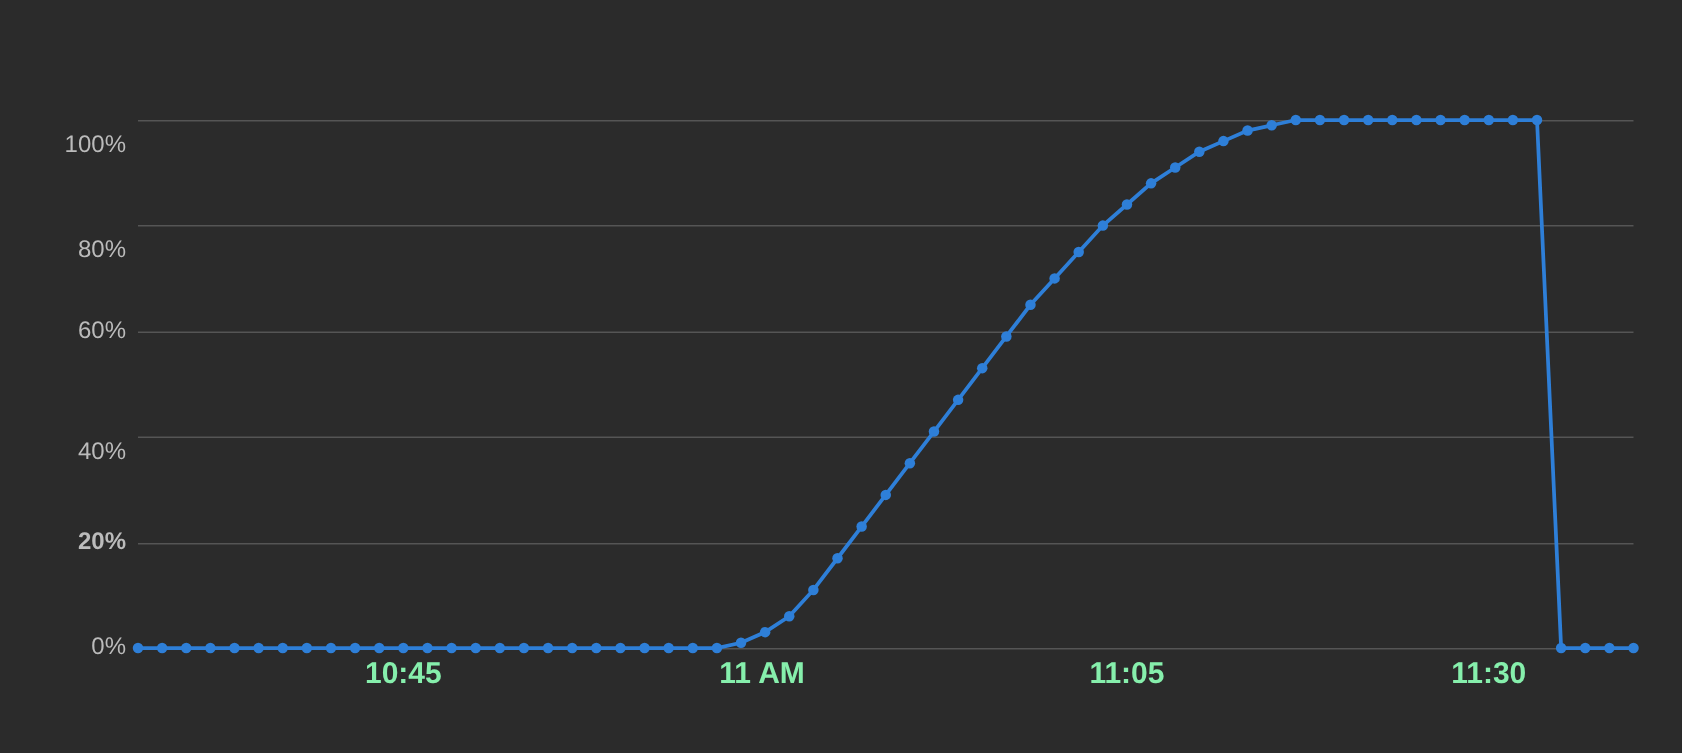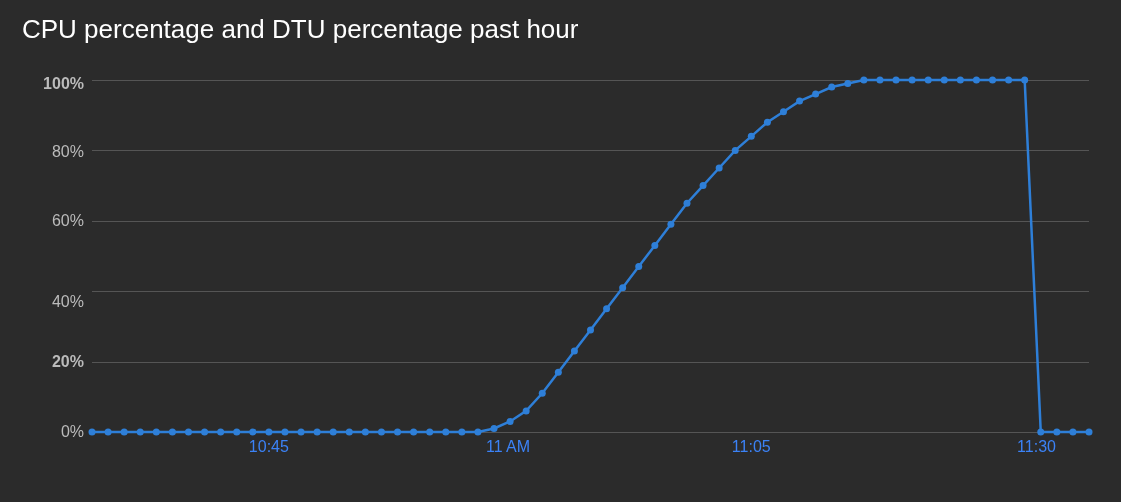--- a/index.html
+++ b/index.html
@@ -50,24 +50,25 @@
     transform: translateY(-50%);
     color: #bbb;
     font-size: 16px;
     padding-right: 8px;
     white-space: nowrap;
   }
   .xtick {
     position: absolute;
     top: 100%;
     transform: translateX(-50%);
-    color: #3b82f6;
-    font-size: 16px;
+    color: #86efac;
+    font-size: 20px;
     padding-top: 6px;
     white-space: nowrap;
+    font-weight: bold;
   }
   svg.series {
     position: absolute;
     left: 0;
     top: 0;
     width: 100%;
     height: 100%;
     overflow: visible;
   }
   .line-path {
@@ -77,40 +78,39 @@
   }
   .pt {
     fill: #2e7fd8;
     stroke: none;
   }
 </style>
 </head>
 <body>
 
 <div class="panel">
-  <div class="title">CPU percentage and DTU percentage past hour</div>
 
   <div class="chart-area">
     <div class="plot" id="plot">
         <div class="gridline" style="top: 352px;"></div>
         <div class="ytick" style="top: 352px;">0%</div>
         <div class="gridline" style="top: 281.6px;"></div>
         <div class="ytick" style="top: 281.6px; font-weight: bold;">20%</div>
         <div class="gridline" style="top: 211.2px;"></div>
         <div class="ytick" style="top: 211.2px; margin-top: 11px;">40%</div>
         <div class="gridline" style="top: 140.8px;"></div>
         <div class="ytick" style="top: 140.8px; margin-left: 38px;">60%</div>
         <div class="gridline" style="top: 70.4px;"></div>
-        <div class="ytick" style="top: 72px;">80%</div>
+        <div class="ytick" style="top: 87px;">80%</div>
         <div class="gridline" style="top: 0px;"></div>
-        <div class="ytick" style="top: 4px; font-weight: bold;">100%</div>
+        <div class="ytick" style="top: 17px;">100%</div>
         <div class="xtick" style="left: 176.887px;">10:45</div>
         <div class="xtick" style="left: 416px;">11 AM</div>
         <div class="xtick" style="left: 659.306px;">11:05</div>
-        <div class="xtick" style="left: 900.516px; margin-left: 44px;">11:30</div>
+        <div class="xtick" style="left: 900.516px;">11:30</div>
         <svg class="series">
           <path d="M0.00 352.00 L16.08 352.00 L32.16 352.00 L48.24 352.00 L64.32 352.00 L80.40 352.00 L96.48 352.00 L112.56 352.00 L128.65 352.00 L144.73 352.00 L160.81 352.00 L176.89 352.00 L192.97 352.00 L209.05 352.00 L225.13 352.00 L241.21 352.00 L257.29 352.00 L273.37 352.00 L289.45 352.00 L305.53 352.00 L321.61 352.00 L337.69 352.00 L353.77 352.00 L369.85 352.00 L385.94 352.00 L402.02 348.48 L418.10 341.44 L434.18 330.88 L450.26 313.28 L466.34 292.16 L482.42 271.04 L498.50 249.92 L514.58 228.80 L530.66 207.68 L546.74 186.56 L562.82 165.44 L578.90 144.32 L594.98 123.20 L611.06 105.60 L627.15 88.00 L643.23 70.40 L659.31 56.32 L675.39 42.24 L691.47 31.68 L707.55 21.12 L723.63 14.08 L739.71 7.04 L755.79 3.52 L771.87 0.00 L787.95 0.00 L804.03 0.00 L820.11 0.00 L836.19 0.00 L852.27 0.00 L868.35 0.00 L884.44 0.00 L900.52 0.00 L916.60 0.00 L932.68 0.00 L948.76 352.00 L964.84 352.00 L980.92 352.00 L997.00 352.00 " class="line-path" stroke="#2e7fd8"></path>
           <circle cx="0" cy="352" r="3.5" class="pt" fill="#2e7fd8"></circle>
           <circle cx="16.080645161290324" cy="352" r="3.5" class="pt" fill="#2e7fd8"></circle>
           <circle cx="32.16129032258065" cy="352" r="3.5" class="pt" fill="#2e7fd8"></circle>
           <circle cx="48.24193548387097" cy="352" r="3.5" class="pt" fill="#2e7fd8"></circle>
           <circle cx="64.3225806451613" cy="352" r="3.5" class="pt" fill="#2e7fd8"></circle>
           <circle cx="80.40322580645162" cy="352" r="3.5" class="pt" fill="#2e7fd8"></circle>
           <circle cx="96.48387096774194" cy="352" r="3.5" class="pt" fill="#2e7fd8"></circle>
           <circle cx="112.56451612903226" cy="352" r="3.5" class="pt" fill="#2e7fd8"></circle>

